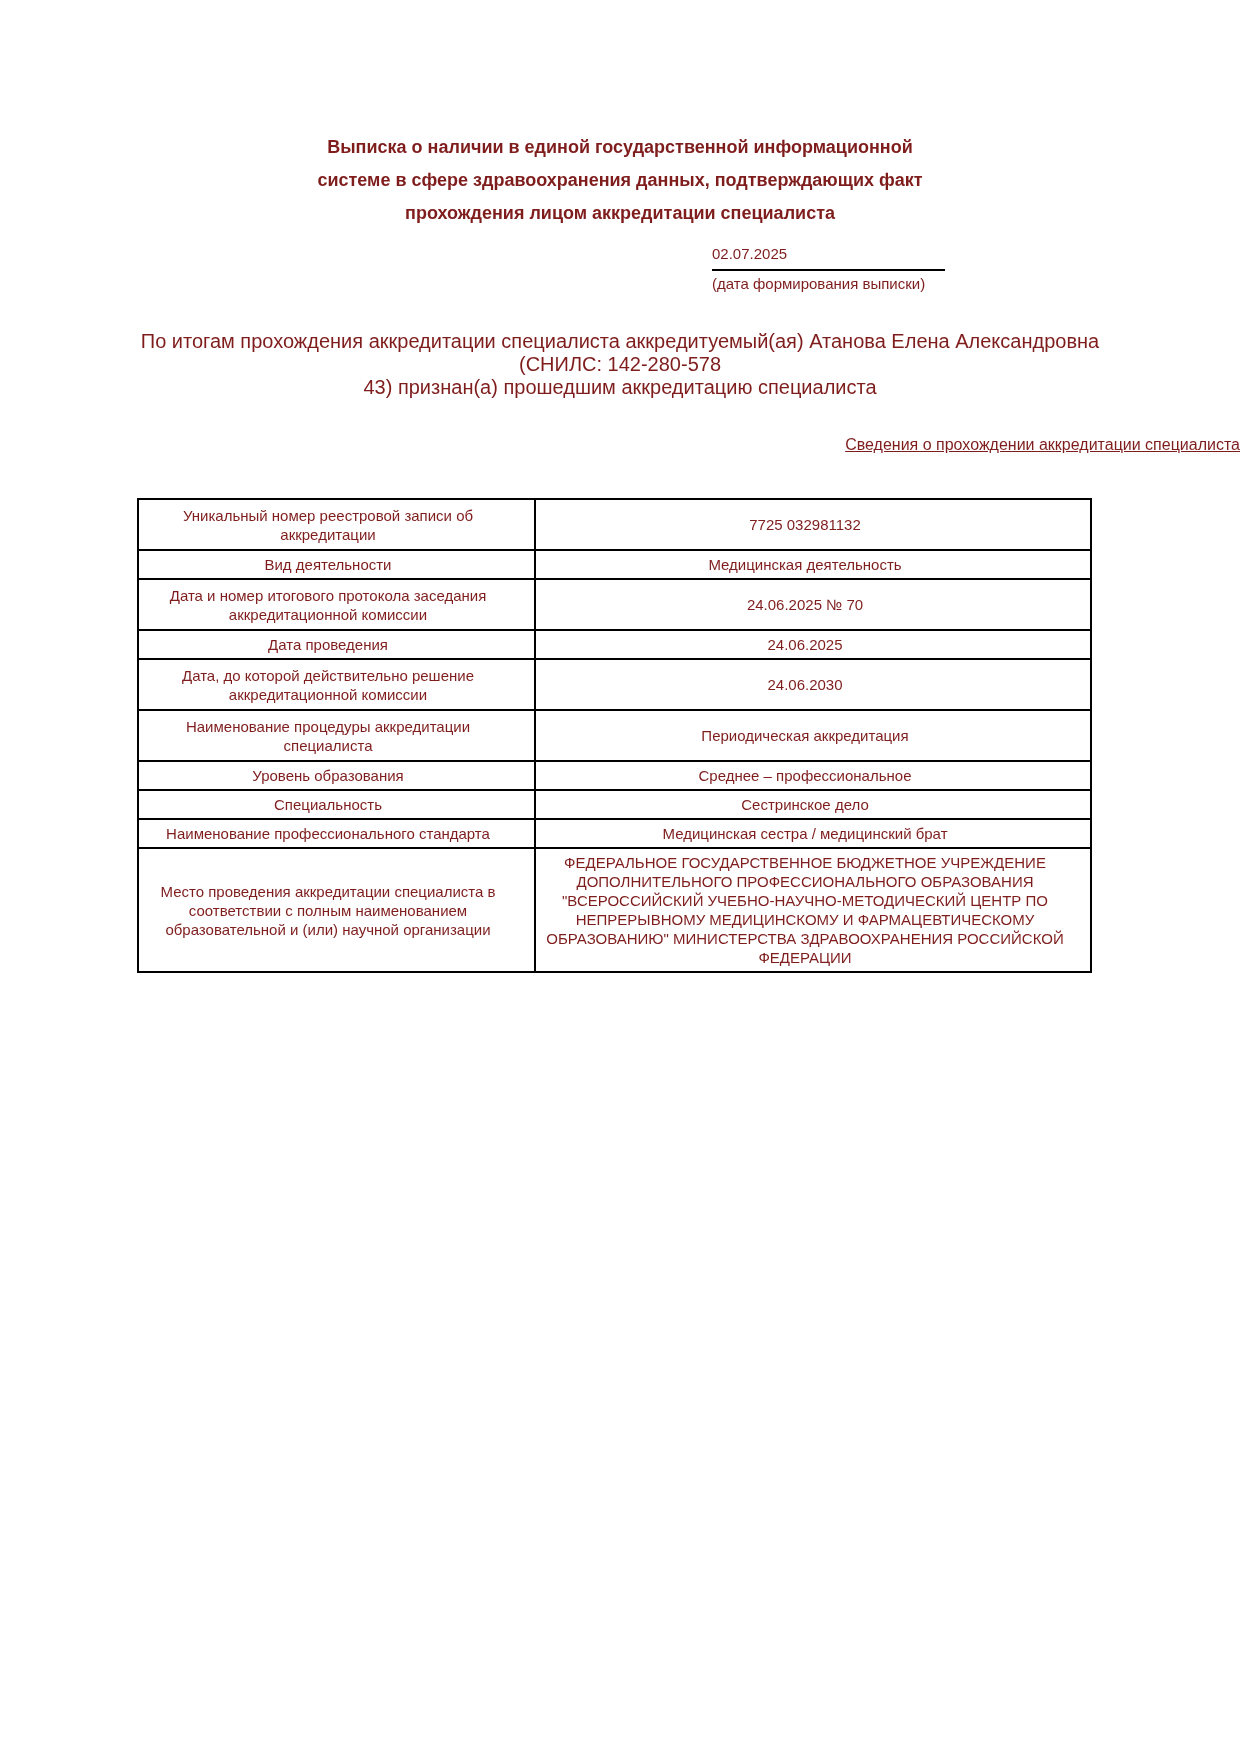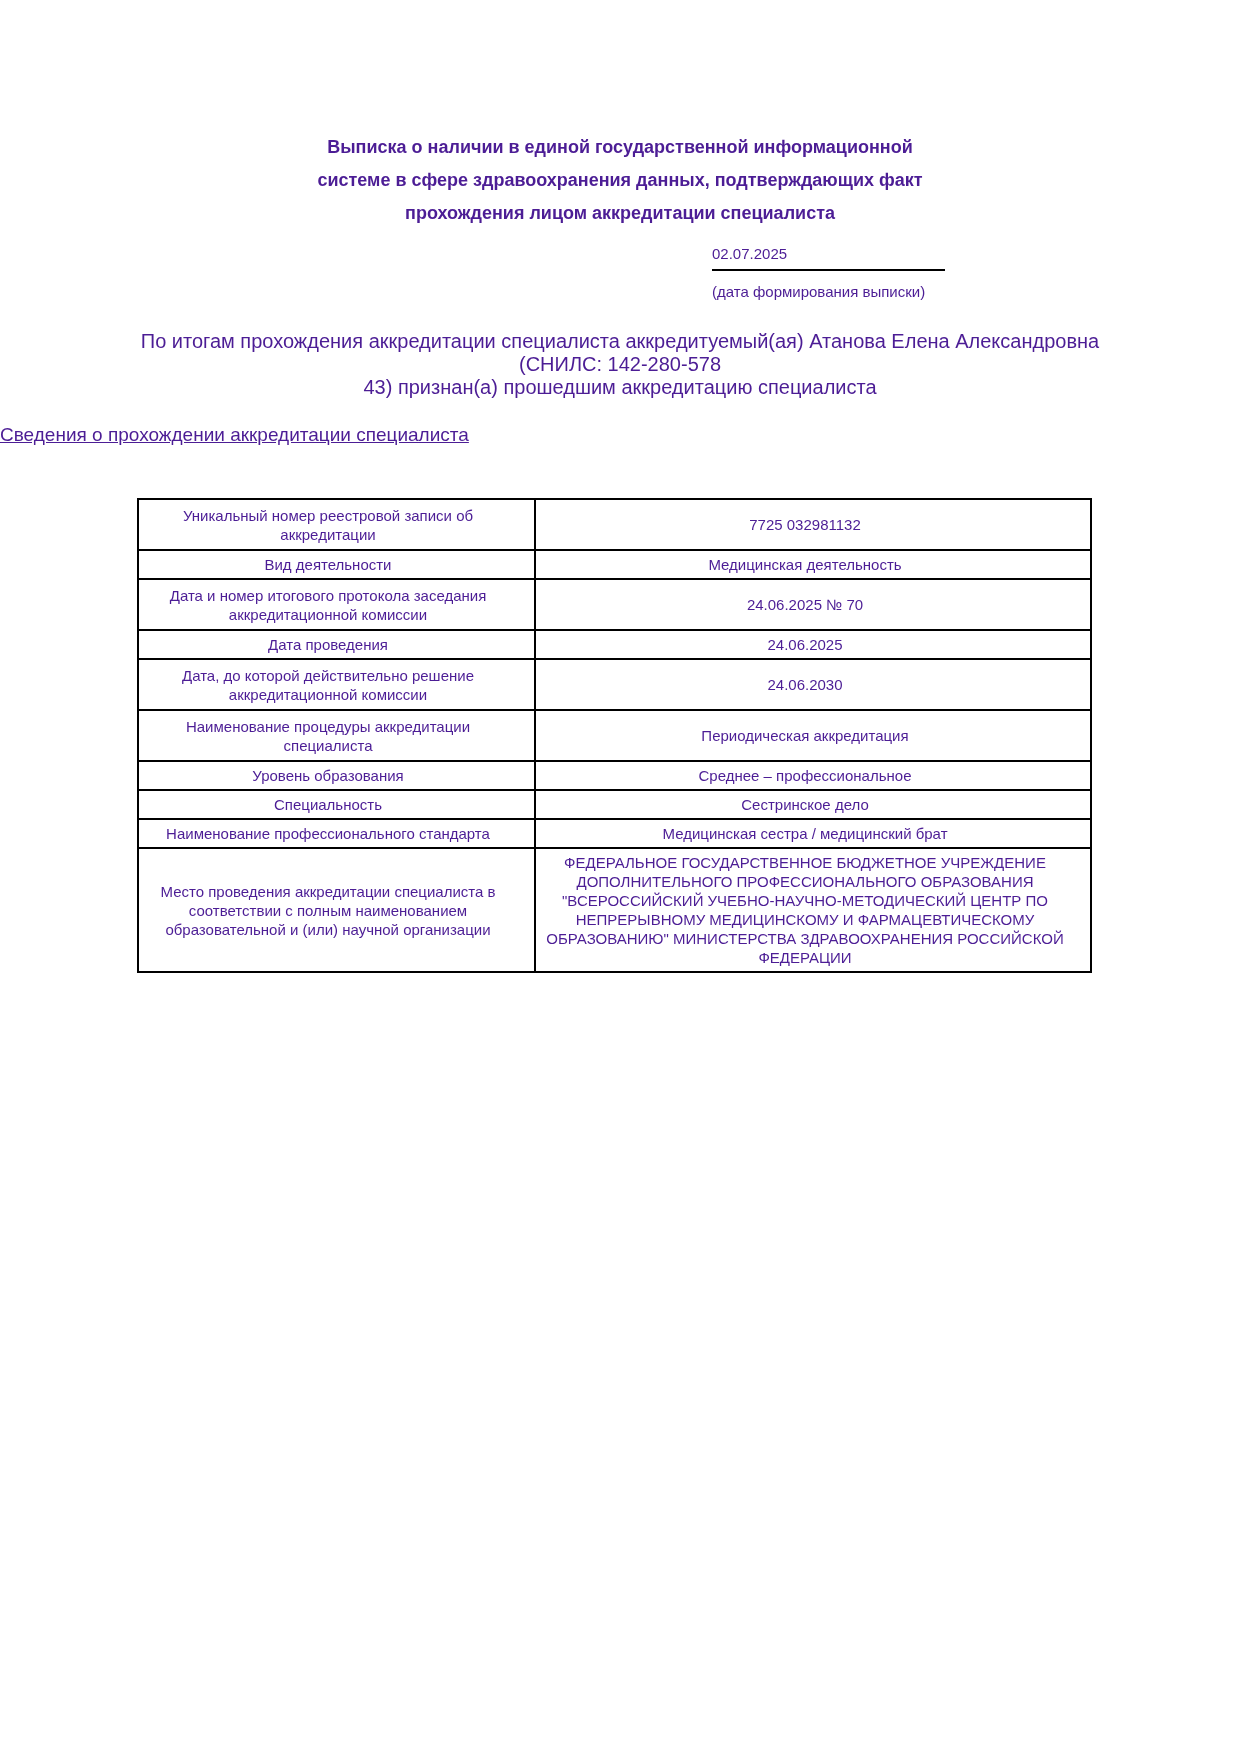--- a/index.html
+++ b/index.html
@@ -2,21 +2,21 @@
 <html><head>
 <meta charset="utf-8">
 <style>
   html, body { margin: 0; padding: 0; background: #ffffff; }
   .page {
     position: relative;
     width: 1240px;
     height: 1755px;
     background: #ffffff;
     font-family: "Liberation Sans", sans-serif;
-    color: #4c1d95;
+    color: #7f1d1d;
     overflow: hidden;
   }
   .doc-title {
     position: absolute;
     top: 131px;
     left: 140px;
     width: 960px;
     text-align: center;
     font-size: 18px;
     font-weight: 700;
@@ -30,38 +30,38 @@
     font-size: 15px;
     line-height: 19px;
   }
   .date-value {
     display: block;
     padding-bottom: 6px;
     border-bottom: 2px solid #000;
   }
   .date-caption {
     display: block;
-    padding-top: 11px;
+    padding-top: 3px;
   }
   .intro {
     position: absolute;
     top: 330px;
     left: 120px;
     width: 1000px;
     text-align: center;
     font-size: 20px;
     line-height: 23px;
   }
   .section-heading {
     position: absolute;
-    top: 424px;
+    top: 436px;
     left: 0;
     width: 100%;
-    text-align: left;
-    font-size: 19px;
+    text-align: right;
+    font-size: 16px;
   }
   .section-heading span { text-decoration: underline; }
   .registry-heading {
     position: absolute;
     top: 459px;
     left: 0;
     width: 100%;
     text-align: center;
     font-size: 17px;
     font-weight: 700;

